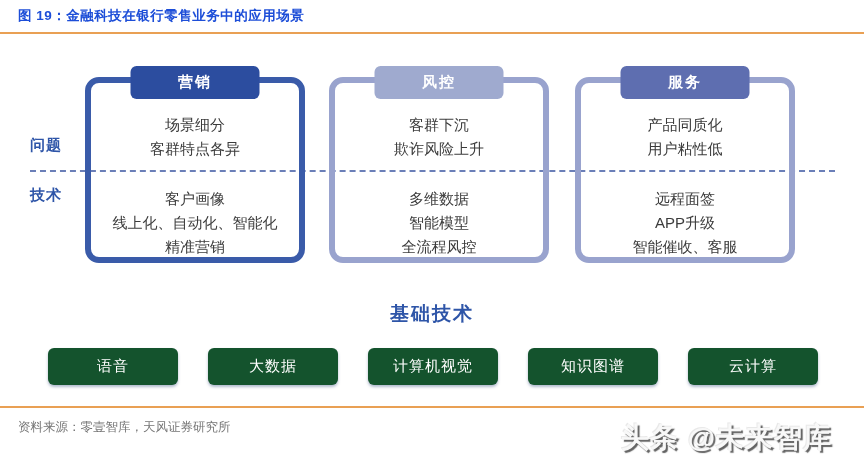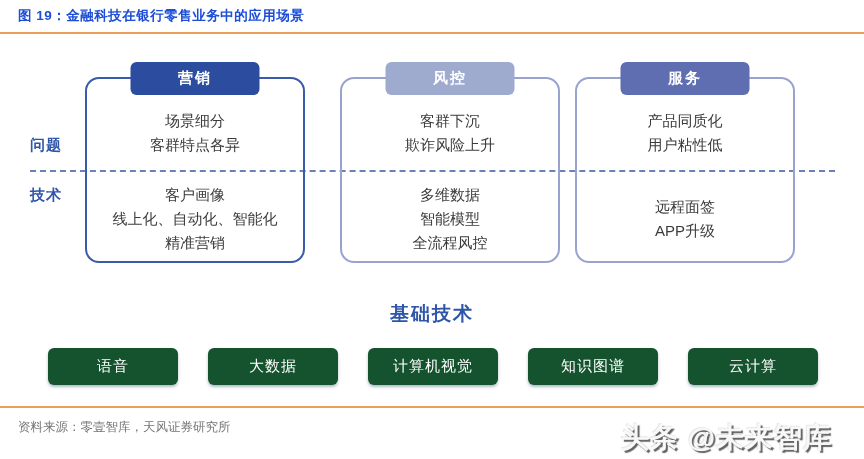--- a/index.html
+++ b/index.html
@@ -23,25 +23,25 @@
   }
   .row-label {
     position:absolute; left:30px; font-size:15px; font-weight:bold;
     color:#2E55A8; z-index:2; letter-spacing:1px;
   }
   .row-label-problem { top:136px; }
   .row-label-tech { top:186px; }
 
   .card {
     position:absolute; top:77px; width:220px; height:186px;
-    border:2px solid #d946ef; border-radius:14px; background:transparent;
+    border:6px solid #d946ef; border-radius:14px; background:transparent;
     z-index:1;
   }
   .card-0 { left:85px;  border-color:#3A5BA9; }
-  .card-1 { left:340px;padding-left:14px; }
+  .card-1 { left:329px;padding-left:14px; }
   .card-2 { left:575px;padding-left:48px; }
   .pill {
     position:absolute; top:-17px; left:50%; transform:translateX(-50%);
     width:129px; height:33px; border-radius:6px; background:#2C4D9F;
     color:#ffffff; font-size:15px; font-weight:bold; letter-spacing:2px;
     display:flex; align-items:center; justify-content:center; z-index:3;
   }
   .card-section {
     position:absolute; left:0; width:100%;
     display:flex; flex-direction:column; align-items:center; justify-content:center;
@@ -119,20 +119,21 @@
 
   <div class="card card-2" style="border-color: rgb(153, 163, 206);">
     <div class="pill" style="background: rgb(94, 110, 176);">服务</div>
     <div class="card-section section-problems">
       <div>产品同质化</div>
       <div>用户粘性低</div>
     </div>
     <div class="card-section section-tech">
       <div>远程面签</div>
       <div>APP升级</div>
+      <div>智能催收、客服</div>
     </div>
   </div>
 
   <div class="base-heading">基础技术</div>
 
   <div class="base-btn btn-0">语音</div>
   <div class="base-btn btn-1">大数据</div>
   <div class="base-btn btn-2">计算机视觉</div>
   <div class="base-btn btn-3">知识图谱</div>
   <div class="base-btn btn-4">云计算</div>

